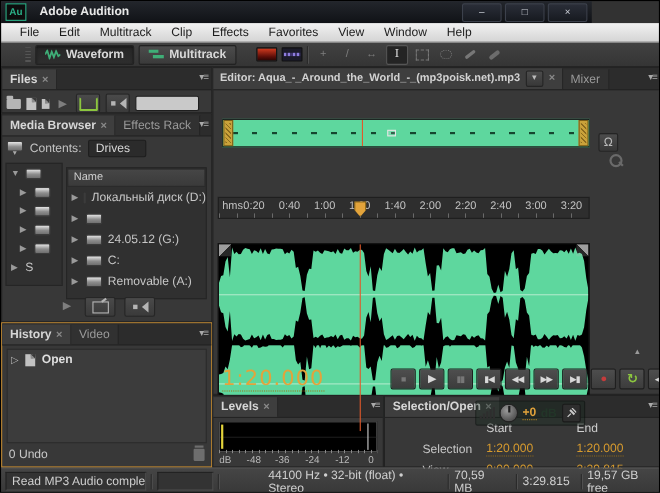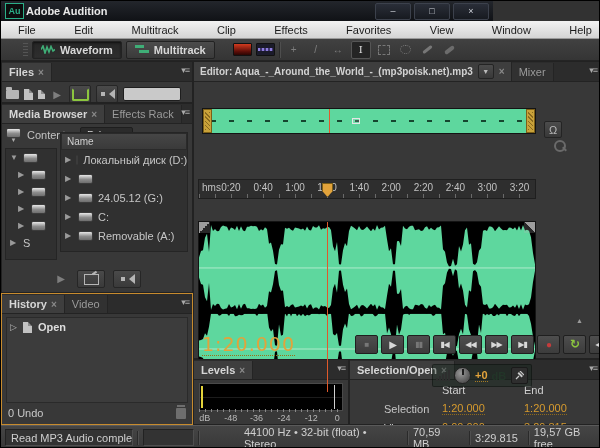--- a/index.html
+++ b/index.html
@@ -1,31 +1,31 @@
 <!DOCTYPE html>
 <html><head>
 <meta charset="utf-8">
 <style>
   html,body{margin:0;padding:0;background:#555;}
   #app{position:relative;width:600px;height:448px;background:#323232;
        font-family:"Liberation Sans","DejaVu Sans",sans-serif;font-size:11px;color:#c8c8c8;
        overflow:hidden;border:1px solid #000;box-sizing:border-box;}
   .abs{position:absolute;box-sizing:border-box;}
   
-  .titlebar{left:0;top:0;width:492px;height:20px;background:linear-gradient(#23262c,#101216);
-            display:flex;align-items:center;gap:2px;padding:0 4px;}
+  .titlebar{left:0;top:0;width:537px;height:20px;background:linear-gradient(#23262c,#101216);
+            display:flex;align-items:center;gap:12px;padding:0 4px;}
   .aulogo{width:17px;height:14px;background:#0d0d0d;border:1px solid #2bb088;color:#2bb088;
           font-size:9px;font-weight:bold;display:flex;align-items:center;justify-content:center;}
   .title-text{color:#e8e8e8;font-weight:bold;font-size:11px;}
   .winbtns{margin-left:auto;display:flex;gap:3px;}
   .winbtn{width:34px;height:15px;background:linear-gradient(#2a2e38,#171a20);border:1px solid #3c414c;
           border-radius:2px;color:#cfd3da;font-size:9px;display:flex;align-items:center;justify-content:center;cursor:default;}
   
   .menubar{left:0;top:20px;width:600px;height:18px;background:linear-gradient(#f2f2f2,#d4d4d4);
-           display:flex;align-items:center;padding-left:8px;gap:0;border-bottom:1px solid #9a9a9a;justify-content:space-between;}
+           display:flex;align-items:center;padding-left:8px;gap:0;border-bottom:1px solid #9a9a9a;}
   .menu-item{color:#1c1c1c;padding:0 9px;font-size:11px;}
   
   .toolbar{left:0;top:38px;width:600px;height:22px;background:linear-gradient(#414141,#353535);
            border-bottom:1px solid #242424;display:flex;align-items:center;gap:4px;padding:0 22px;}
   .grip{width:5px;height:14px;background:repeating-linear-gradient(#555 0 1px,transparent 1px 3px);}
   .mode-btn{height:16px;display:flex;align-items:center;gap:5px;padding:0 8px;border-radius:2px;
             border:1px solid #222;color:#d8d8d8;font-weight:bold;font-size:11px;}
   .mode-btn.pressed{background:linear-gradient(#262626,#2e2e2e);box-shadow:inset 0 1px 2px #111;}
   .mode-btn.raised{background:linear-gradient(#4c4c4c,#3a3a3a);}
   .wicon{width:14px;height:9px;}
@@ -263,21 +263,21 @@
         </div>
       <div class="mb-row" style="height:17px">
           <span class="tri">▶</span>
           <span>S</span>
         </div>
     </div>
     <div class="abs scrollbar-h" style="left:3px;top:156px;width:52px;">
         <span class="thumb" style="width:24px"></span>
       </div>
 
-    <div class="abs" style="left:58px;top:28px;width:128px;height:120px;background:#303030;border:1px solid #252525;overflow:hidden">
+    <div class="abs" style="left:58px;top:48px;width:128px;height:120px;background:#303030;border:1px solid #252525;overflow:hidden">
       <div class="list-header">Name</div>
       <div class="mb-row">
           <span class="tri">▶</span>
           <span class="icon-drive"></span>
           <span>Локальный диск (D:)</span>
         </div>
       <div class="mb-row">
           <span class="tri">▶</span>
           <span class="icon-drive"></span>
         </div>

